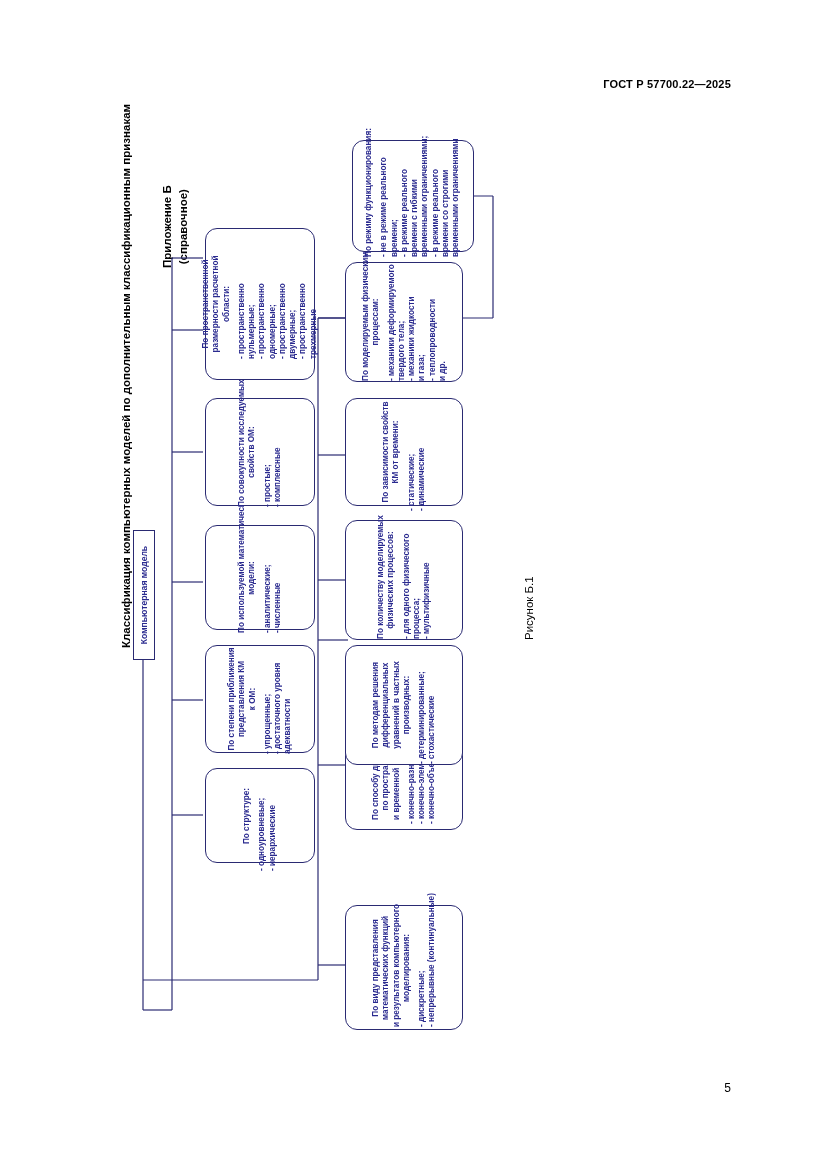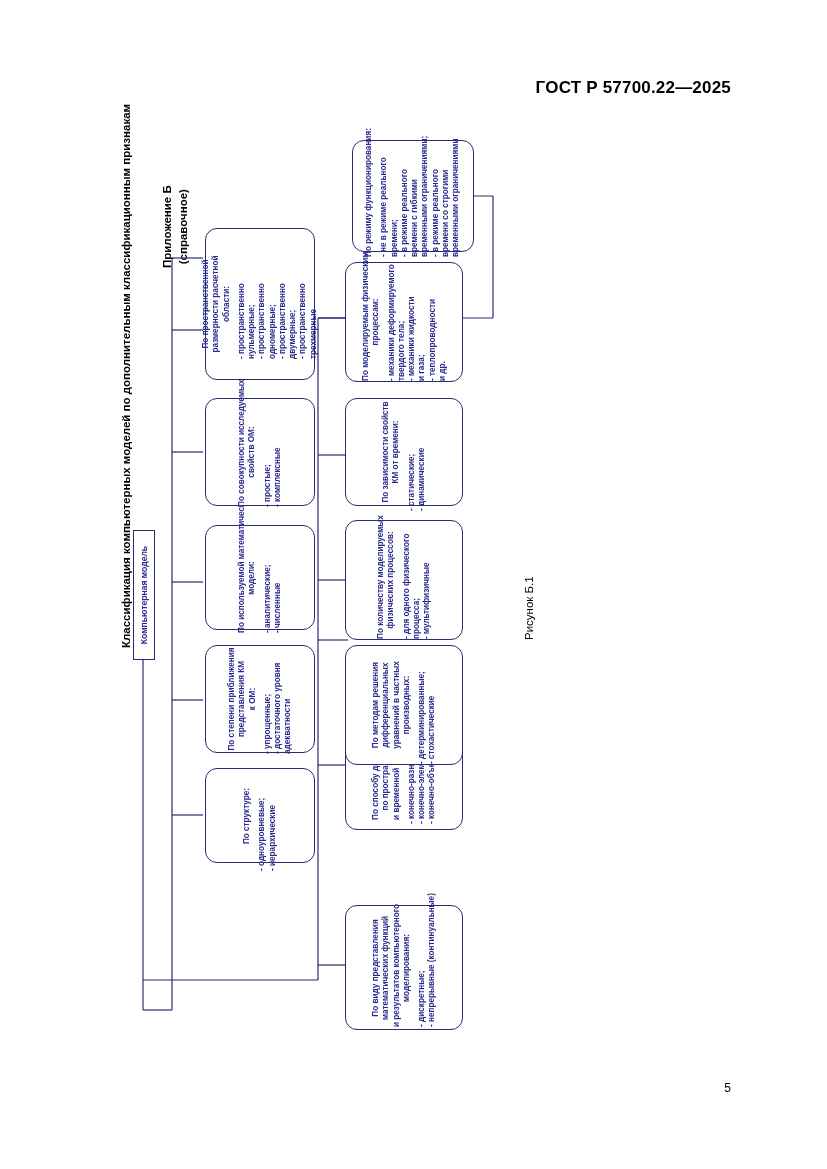--- a/index.html
+++ b/index.html
@@ -9,21 +9,21 @@
     font-family:"Liberation Sans",sans-serif;
     color:#000;
     position:relative;
     overflow:hidden;
   }
   .page{position:absolute;inset:0;}
 
   
   .std-header{
     position:absolute; right:96px; top:78px;
-    font-size:17px; font-weight:bold; letter-spacing:.2px;
+    font-size:11px; font-weight:bold; letter-spacing:.2px;
     white-space:nowrap;
   }
 
   
   .page-number{
     position:absolute; right:96px; bottom:74px;
     font-size:12px;
   }
 
   

